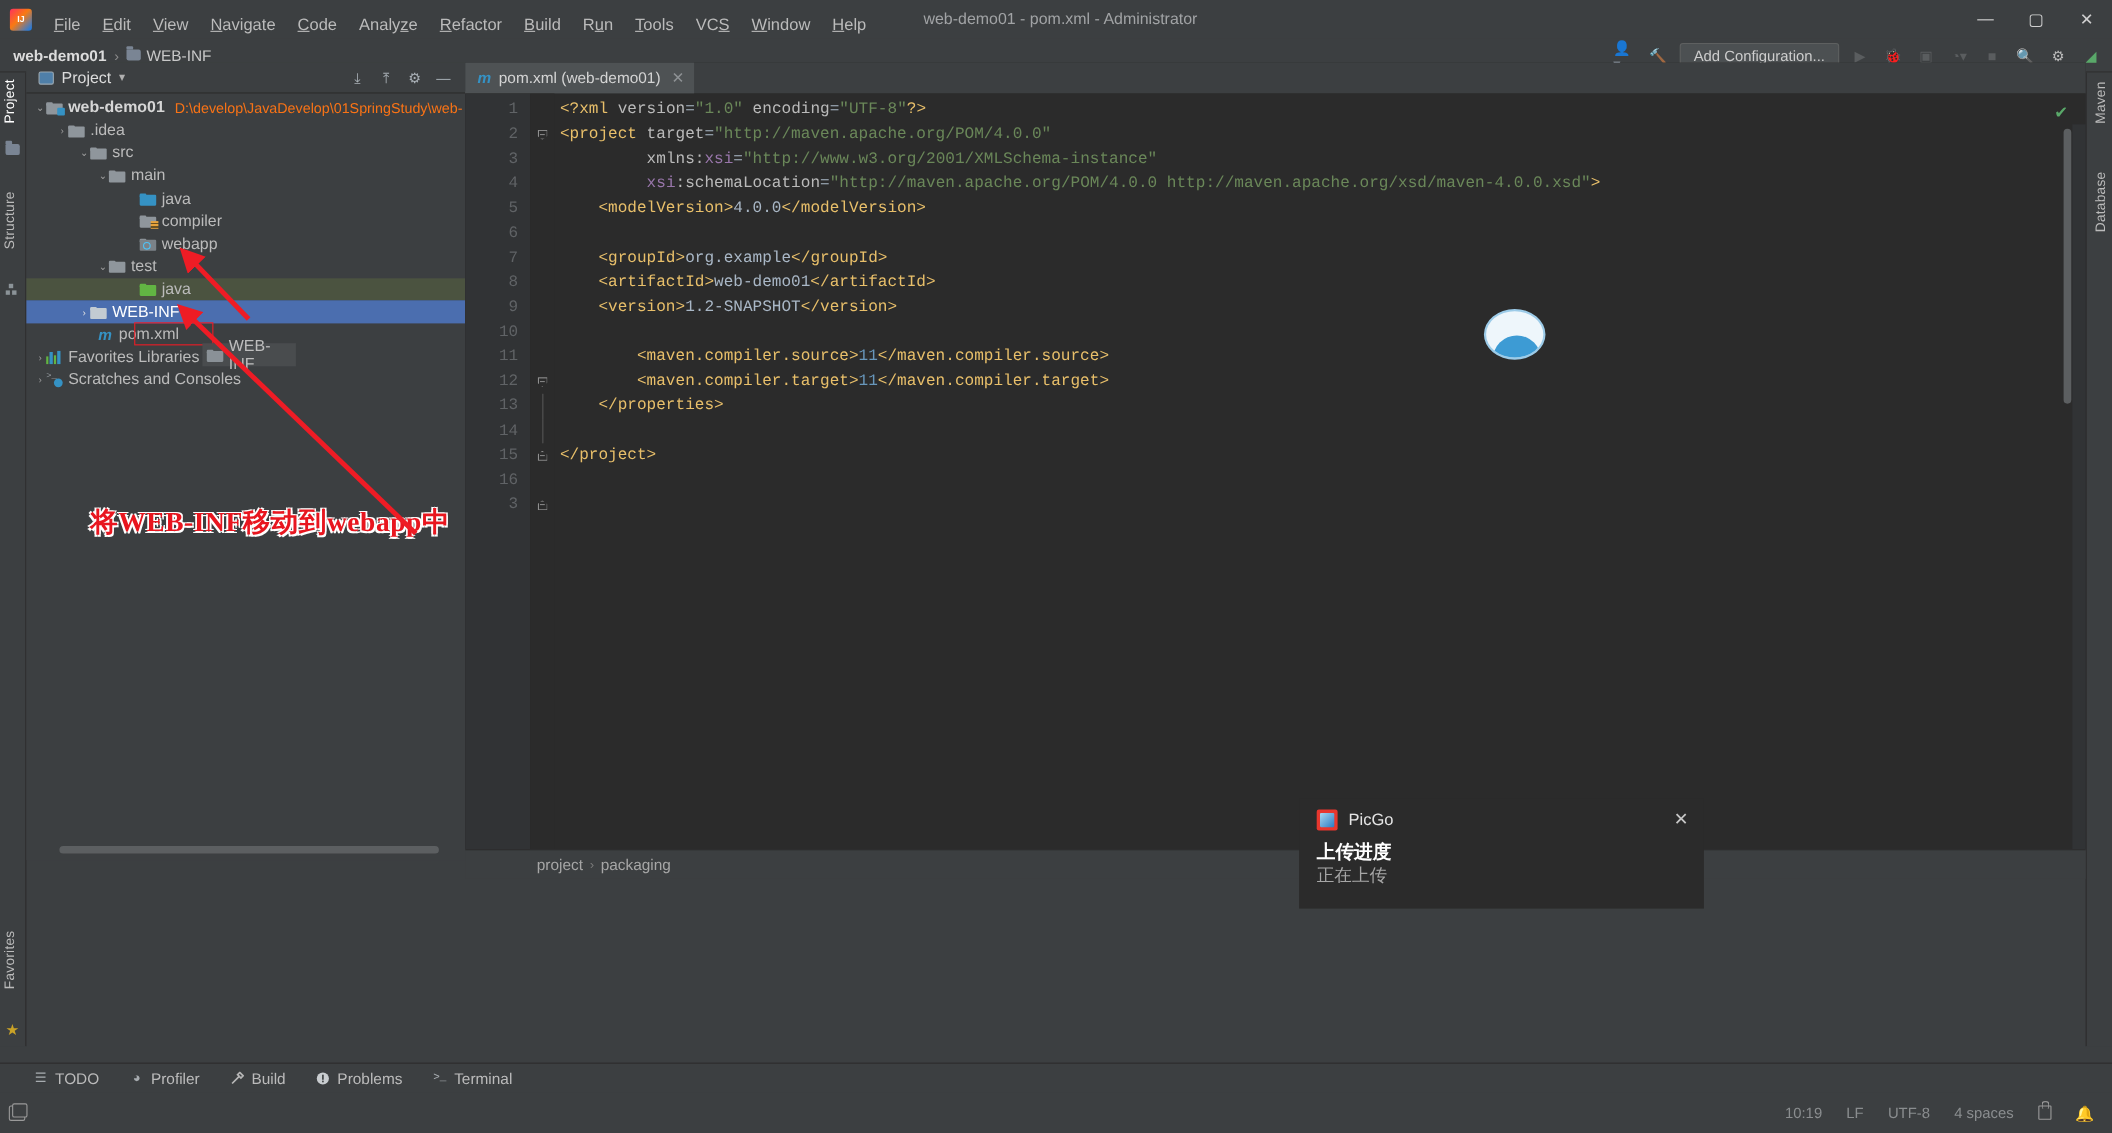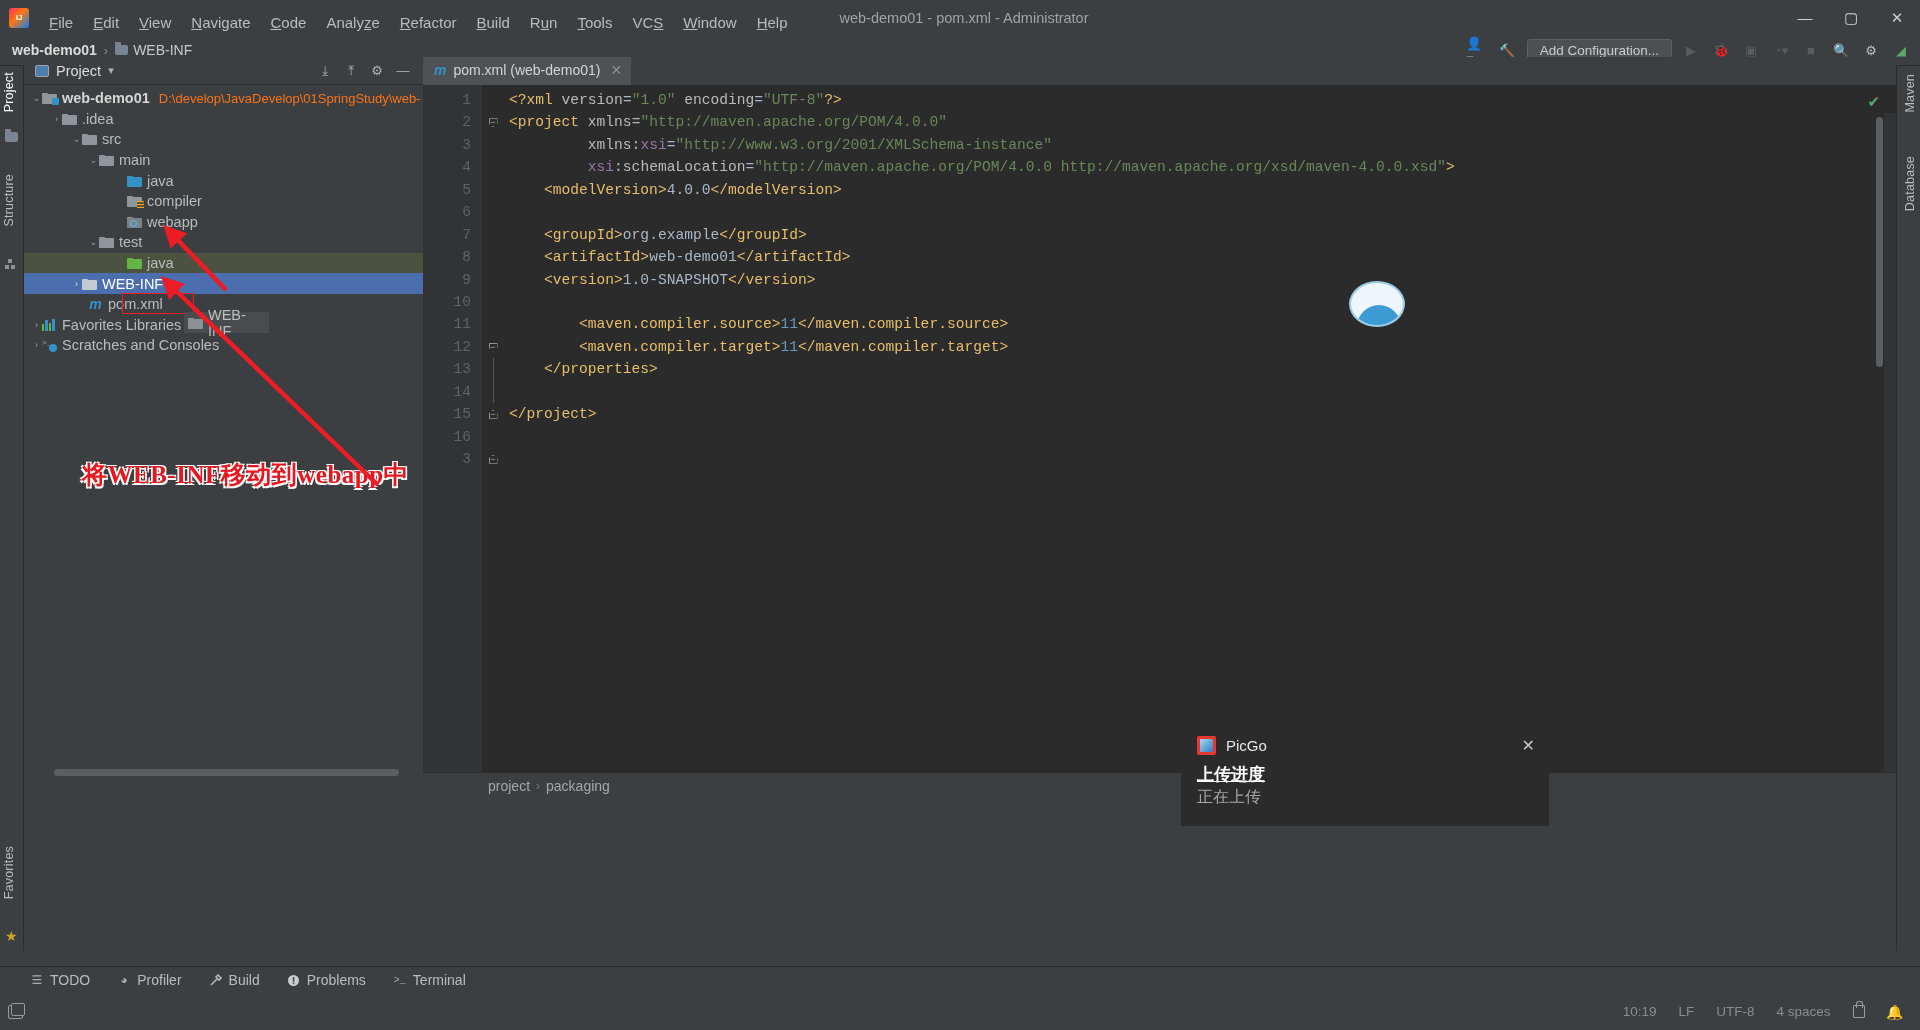--- a/index.html
+++ b/index.html
@@ -349,21 +349,20 @@
     content: ""; position: absolute; left: 3px; top: 3px; width: 13px; height: 13px;
     background: linear-gradient(135deg,#a8d8f0 0%,#2b7cc4 100%); border-radius: 1px;
   }
   .picgo-name { font-size: 15px; color: #e5e5e5; }
   .picgo-close {
     margin-left: auto; margin-right: 14px; color: #c8c8c8; font-size: 16px;
   }
   .picgo-t1 {
     padding-left: 16px; font-size: 17px; font-weight: bold; color: #ffffff;
     line-height: 22px;
-    text-decoration: underline;
   }
   .picgo-t2 { padding-left: 16px; font-size: 16px; color: #a6a6a6; line-height: 21px; }
 
   
   .arrows { position: absolute; inset: 0; pointer-events: none; }
 </style>
 </head>
 <body>
 
 <div id="app">
@@ -637,28 +636,28 @@
             <span class="sq" style="clip-path:polygon(0 40%,50% 0,100% 40%,100% 100%,0 100%)">−</span>
           </div>
         <div class="fold"></div>
         <div class="fold">
             <span class="sq" style="clip-path:polygon(0 40%,50% 0,100% 40%,100% 100%,0 100%)">−</span>
           </div>
       </div>
 
       <div class="code">
         <div class="cline"><span class="tag">&lt;?xml</span> <span class="attr">version</span><span class="txt">=</span><span class="str">"1.0"</span> <span class="attr">encoding</span><span class="txt">=</span><span class="str">"UTF-8"</span><span class="tag">?&gt;</span></div>
-        <div class="cline"><span class="tag">&lt;project</span> <span class="attr">xmlns</span><span class="txt">=</span><span class="str">"http://maven.apache.org/POM/4.0.0"</span></div>
+        <div class="cline"><span class="tag">&lt;project</span> <span class="attr">target</span><span class="txt">=</span><span class="str">"http://maven.apache.org/POM/4.0.0"</span></div>
         <div class="cline">         <span class="attr">xmlns:</span><span class="ns">xsi</span><span class="txt">=</span><span class="str">"http://www.w3.org/2001/XMLSchema-instance"</span></div>
         <div class="cline">         <span class="ns">xsi</span><span class="attr">:schemaLocation</span><span class="txt">=</span><span class="str">"http://maven.apache.org/POM/4.0.0 http://maven.apache.org/xsd/maven-4.0.0.xsd"</span><span class="tag">&gt;</span></div>
         <div class="cline">    <span class="tag">&lt;modelVersion&gt;</span><span class="txt">4.0.0</span><span class="tag">&lt;/modelVersion&gt;</span></div>
         <div class="cline"> </div>
         <div class="cline">    <span class="tag">&lt;groupId&gt;</span><span class="txt">org.example</span><span class="tag">&lt;/groupId&gt;</span></div>
         <div class="cline">    <span class="tag">&lt;artifactId&gt;</span><span class="txt">web-demo01</span><span class="tag">&lt;/artifactId&gt;</span></div>
-        <div class="cline">    <span class="tag">&lt;version&gt;</span><span class="txt">1.0-SNAPSHOT</span><span class="tag">&lt;/version&gt;</span></div>
+        <div class="cline">    <span class="tag">&lt;version&gt;</span><span class="txt">1.2-SNAPSHOT</span><span class="tag">&lt;/version&gt;</span></div>
         <div class="cline"> </div>
         <div class="cline">        <span class="tag">&lt;maven.compiler.source&gt;</span><span class="num">11</span><span class="tag">&lt;/maven.compiler.source&gt;</span></div>
         <div class="cline">        <span class="tag">&lt;maven.compiler.target&gt;</span><span class="num">11</span><span class="tag">&lt;/maven.compiler.target&gt;</span></div>
         <div class="cline">    <span class="tag">&lt;/properties&gt;</span></div>
         <div class="cline"> </div>
         <div class="cline"><span class="tag">&lt;/project&gt;</span></div>
       </div>
 
       <div class="err-stripe"></div>
       <div class="scroll-v"></div>

